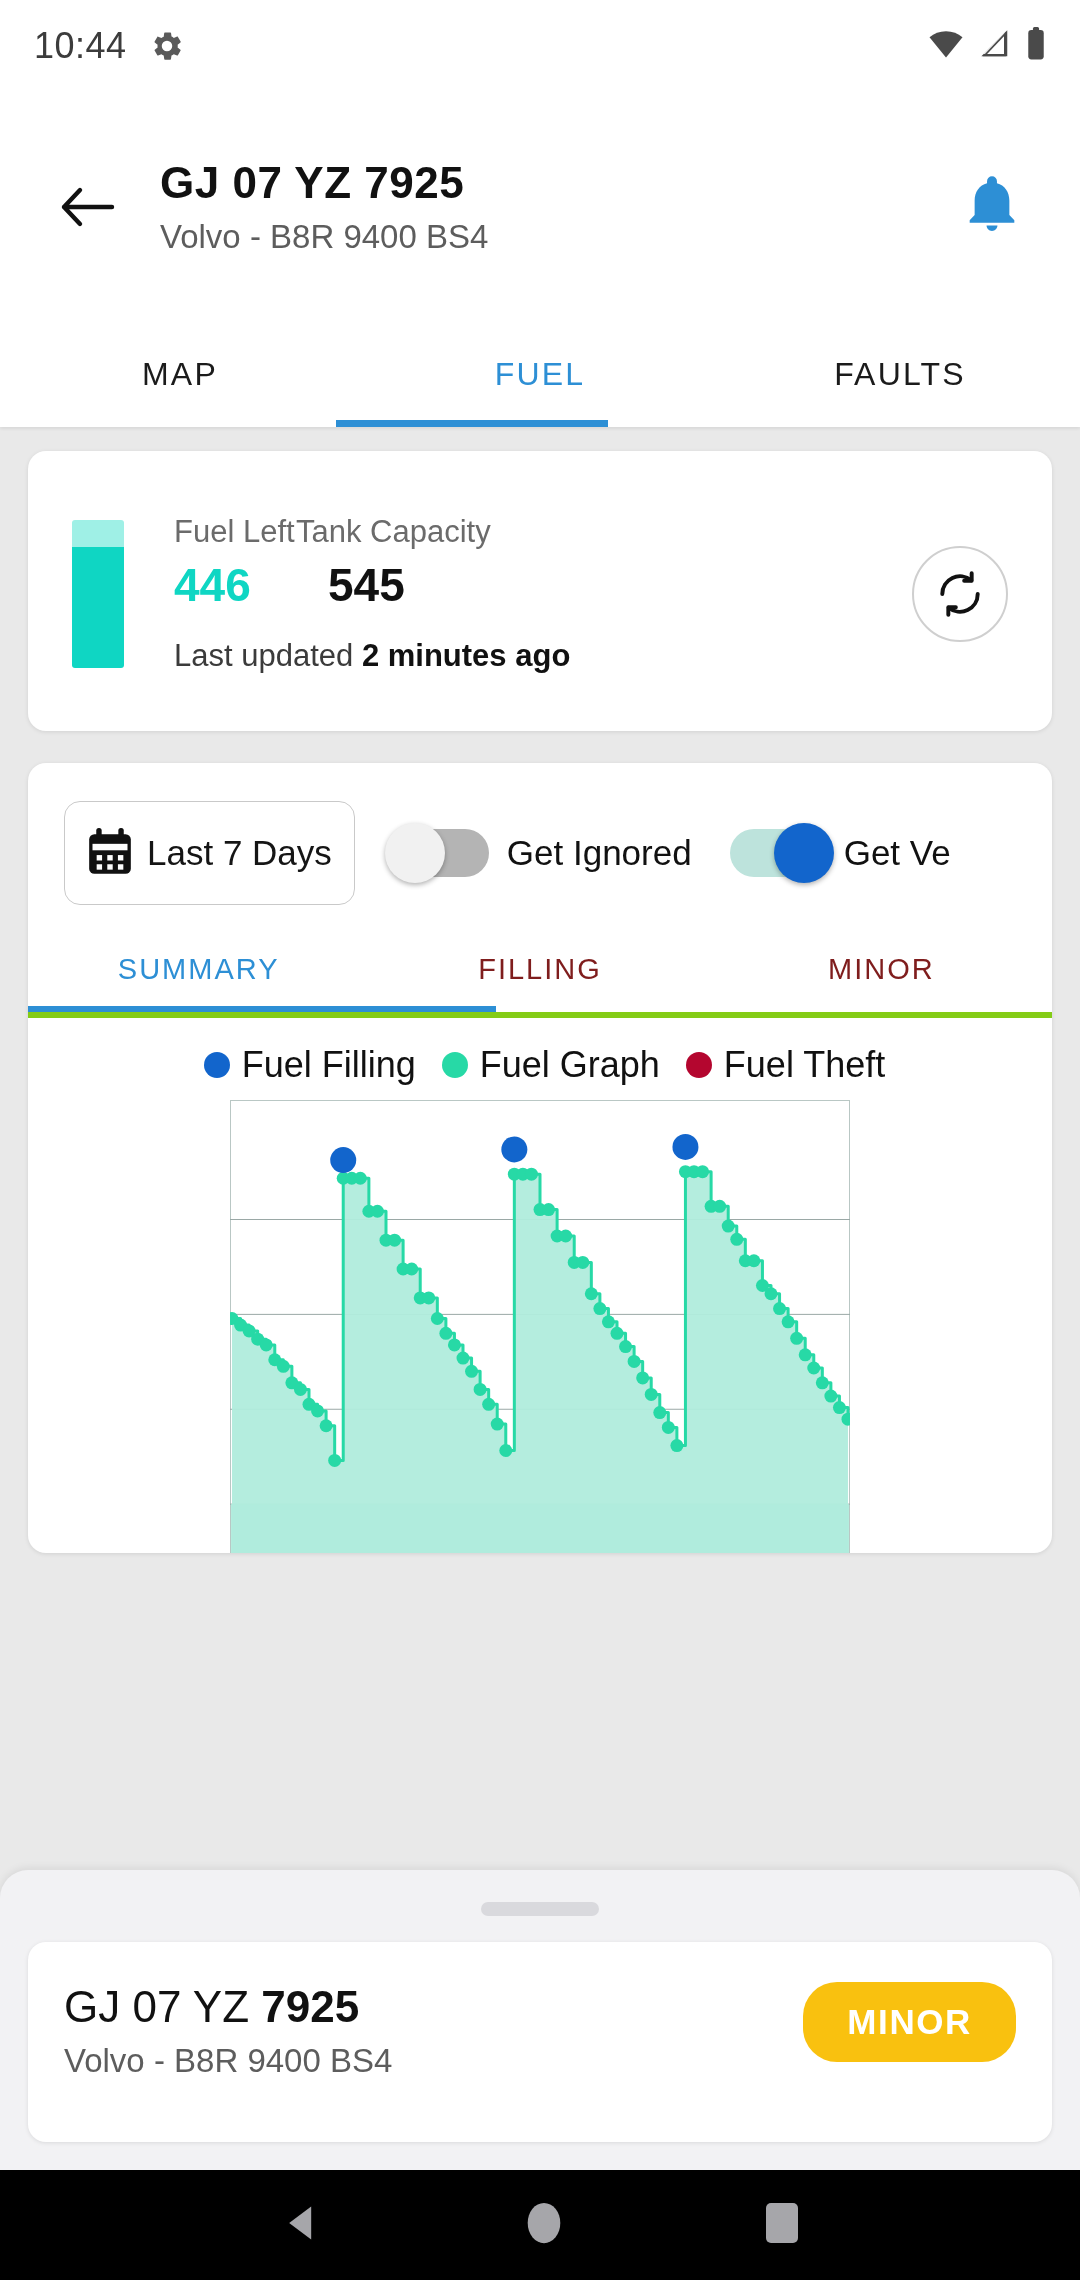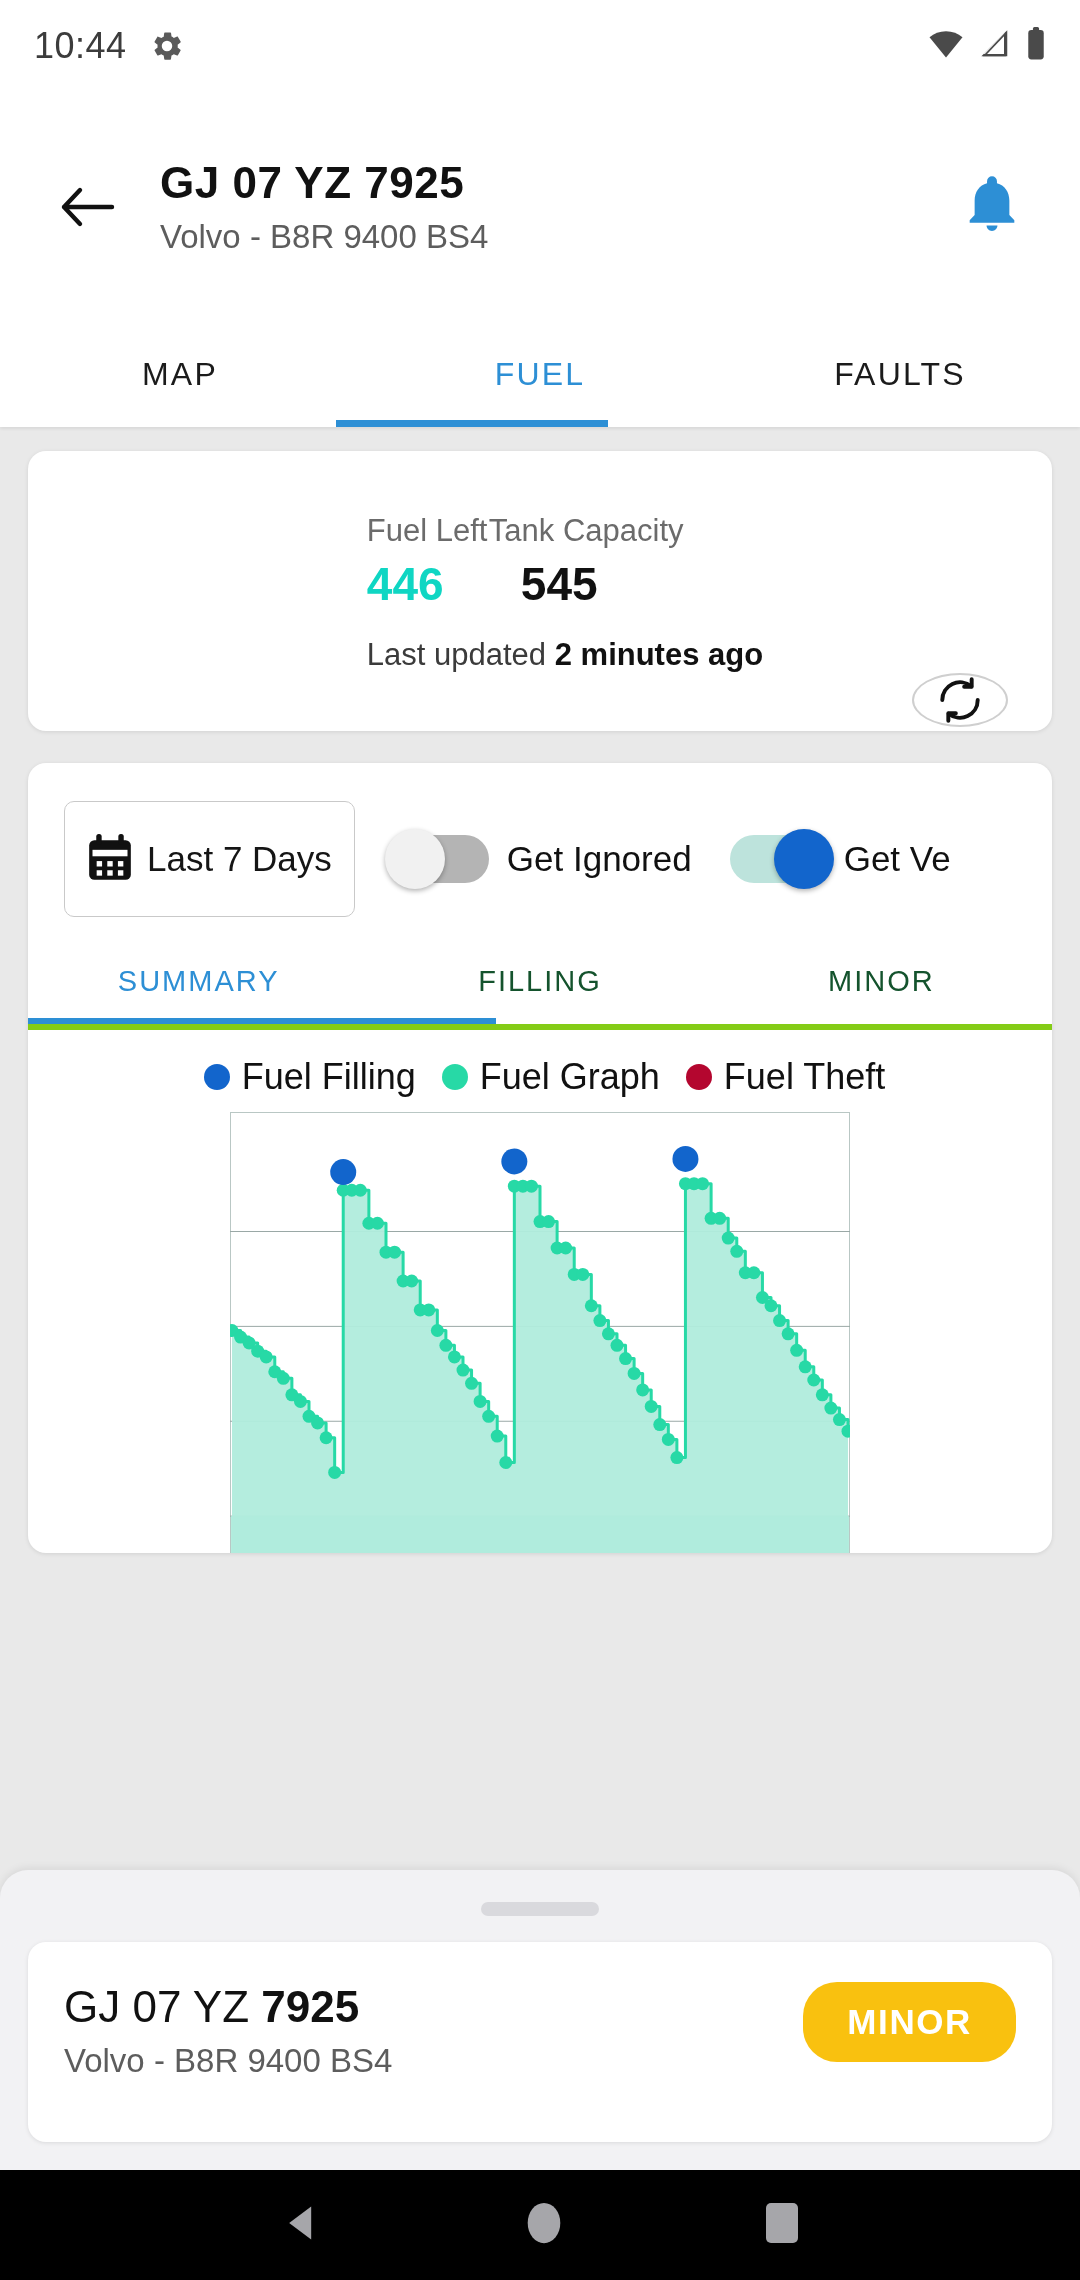--- a/index.html
+++ b/index.html
@@ -42,21 +42,21 @@
     font-size:32px; letter-spacing:2.2px; color:#1b1b1b;
   }
   .tab.active{ color:#2d8fd5;text-align:right; }
   .tab-underline{
     position:absolute; bottom:0; left:336px; width:272px; height:7px; background:#2d8fd5;
   }
 
   
   .content{ background:#e9e9e9; padding:24px 28px 0 28px; }
 
-  .card{ background:#fff; border-radius:18px; box-shadow:0 1px 4px rgba(0,0,0,.10);flex-direction:column; }
+  .card{ background:#fff; border-radius:18px; box-shadow:0 1px 4px rgba(0,0,0,.10); }
 
   
   .fuelcard{ padding:62px 44px 56px 44px; display:flex; align-items:center; height:280px; }
   .gauge{ width:52px; height:148px; border-radius:3px; overflow:hidden; display:flex; flex-direction:column; }
   .gauge-empty{ background:#9ff0e6; }
   .gauge-fill{ background:#0fd6c3; }
   .fuelinfo{ margin-left:50px; }
   .fi-labels{ display:flex; }
   .fi-lab{ font-size:31px; color:#6b6b6b; }
   .fi-lab.second{ }
@@ -68,35 +68,35 @@
   .fi-updated b{ color:#111; }
   .refresh-btn{
     margin-left:auto; width:96px; height:96px; border-radius:50%;
     border:2px solid #cfcfcf; display:flex; align-items:center; justify-content:center;
   }
 
   
   .graphcard{ margin-top:32px; padding:0 0 0 0; overflow:hidden; height:790px; }
   .controls{ display:flex; align-items:center; padding:38px 36px 26px 36px; }
   .date-btn{
-    border:1px solid #c9c9c9; border-radius:10px; height:116px;
+    border:1px solid #c9c9c9; border-radius:16px; height:104px;
     display:flex; align-items:center; padding:0 22px; gap:14px; background:#fff;
   }
   .date-btn span{ font-size:35px; color:#151515; }
   .toggle-wrap{ display:flex; align-items:center; margin-left:38px; gap:18px; flex:none; }
   .switch{ width:96px; height:48px; border-radius:24px; position:relative; }
   .switch.off{ background:#b4b4b4; }
   .switch.on{ background:#bde3dc; }
   .knob{ position:absolute; top:-6px; width:60px; height:60px; border-radius:50%; box-shadow:0 2px 5px rgba(0,0,0,.30); }
   .switch.off .knob{ left:-8px; background:#f1f1f1; }
   .switch.on .knob{ right:-8px; background:#1265cc; }
   .toggle-label{ font-size:35px; color:#111; white-space:nowrap; }
 
   .subtabs{ display:flex; position:relative; border-bottom:6px solid #84cc16; }
-  .subtab{ flex:1; text-align:center; font-size:29px; letter-spacing:2px; padding:22px 0 26px 0; color:#14532d; }
+  .subtab{ flex:1; text-align:center; font-size:29px; letter-spacing:2px; padding:22px 0 26px 0; color:#7f1d1d; }
   .subtab.active{ color:#2d8fd5; }
   .subtab-underline{ position:absolute; bottom:0; left:0; width:468px; height:6px; background:#2d8fd5; }
 
   .legend{ display:flex; align-items:center; justify-content:center; gap:26px; padding:26px 0 14px 9px; }
   .legend-item{ display:flex; align-items:center; gap:12px; }
   .legend-dot{ width:26px; height:26px; border-radius:50%; }
   .legend-text{ font-size:36px; color:#111; white-space:nowrap; }
 
   .plot{ margin:0 auto; width:620px; height:470px; position:relative; }
 

